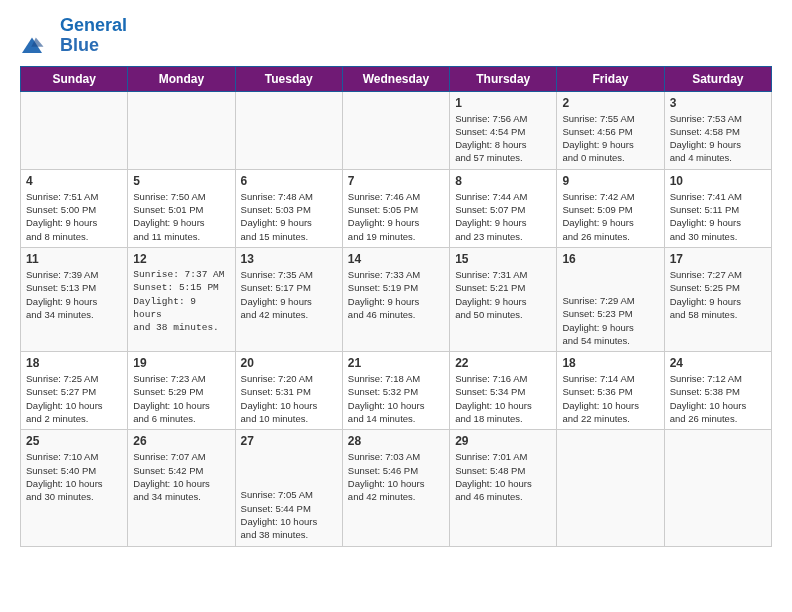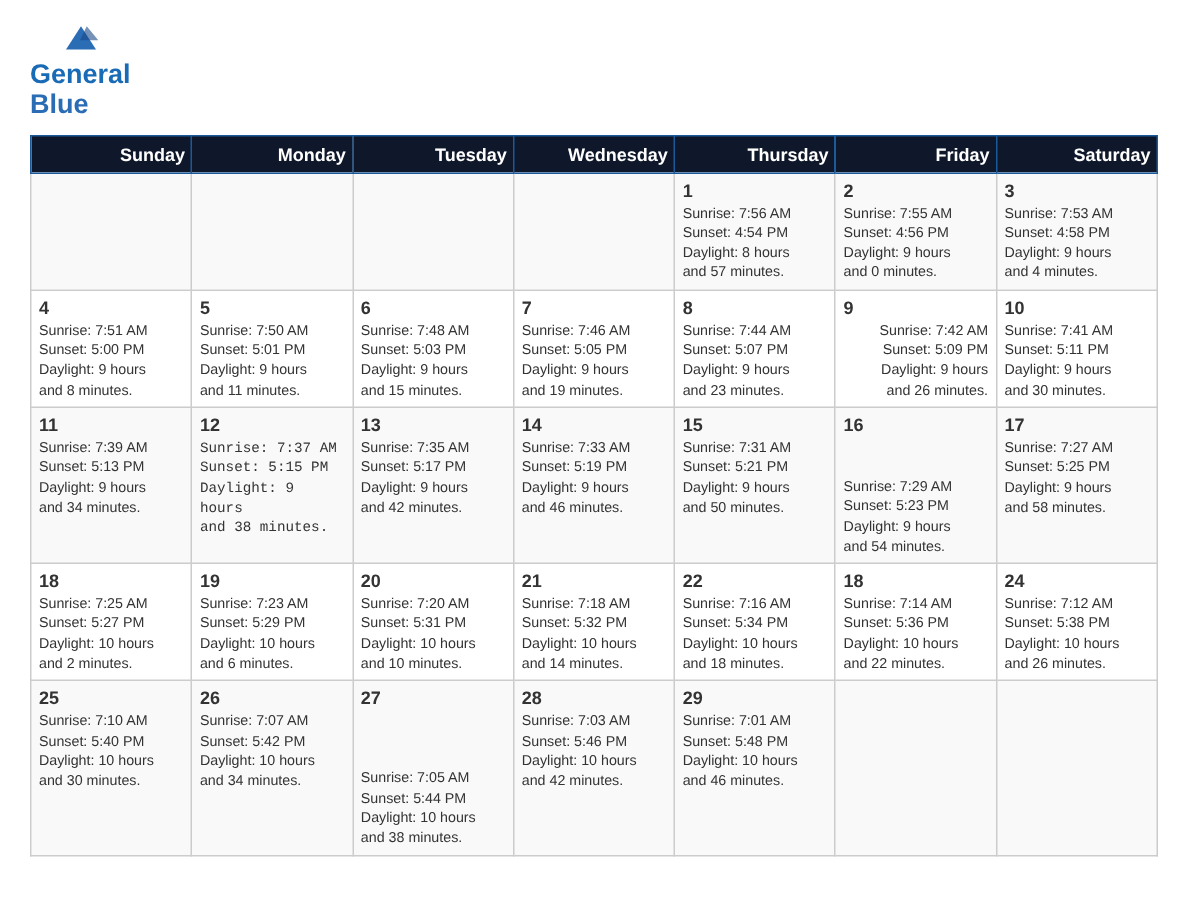--- a/index.html
+++ b/index.html
@@ -15,23 +15,22 @@
       padding: 16px 20px 10px 20px;
     }
     .header {
       display: flex;
       justify-content: space-between;
       align-items: flex-start;
       margin-bottom: 10px;
     }
     .logo {
       display: flex;
-      align-items: center;
-      gap: 4px;
-      flex-direction: column;
+      align-items: flex-end;
+      gap: 16px;
     }
     .logo-text {
       font-size: 18px;
       font-weight: bold;
       color: #333;
       line-height: 1.1;
     }
     .logo-text span {
       color: #1a6bb5;
     }
@@ -52,26 +51,26 @@
       font-size: 16px;
       color: #555;
       margin-top: 2px;
     }
     table {
       width: 100%;
       border-collapse: collapse;
       table-layout: fixed;
     }
     thead tr th {
-      background-color: #0f172a;
+      background-color: #701a75;
       color: white;
       font-size: 12px;
       font-weight: bold;
       padding: 5px 4px;
-      text-align: right;
+      text-align: center;
       border: 1px solid #1a5a9a;
     }
     tbody tr td {
       border: 1px solid #ccc;
       vertical-align: top;
       padding: 4px 5px;
       height: 78px;
       font-size: 10px;
       color: #333;
       background: #fff;
@@ -183,21 +182,21 @@
           </td>
           <td>
             <span class="day-num">8</span>
             <div class="day-info" style="white-space: pre-line;">Sunrise: 7:44 AM
 Sunset: 5:07 PM
 Daylight: 9 hours
 and 23 minutes.</div>
           </td>
           <td>
             <span class="day-num">9</span>
-            <div class="day-info" style="white-space: pre-line; text-align: right;">Sunrise: 7:42 AM
+            <div class="day-info" style="white-space: pre-line;">Sunrise: 7:42 AM
 Sunset: 5:09 PM
 Daylight: 9 hours
 and 26 minutes.</div>
           </td>
           <td>
             <span class="day-num">10</span>
             <div class="day-info" style="white-space: pre-line;">Sunrise: 7:41 AM
 Sunset: 5:11 PM
 Daylight: 9 hours
 and 30 minutes.</div>

